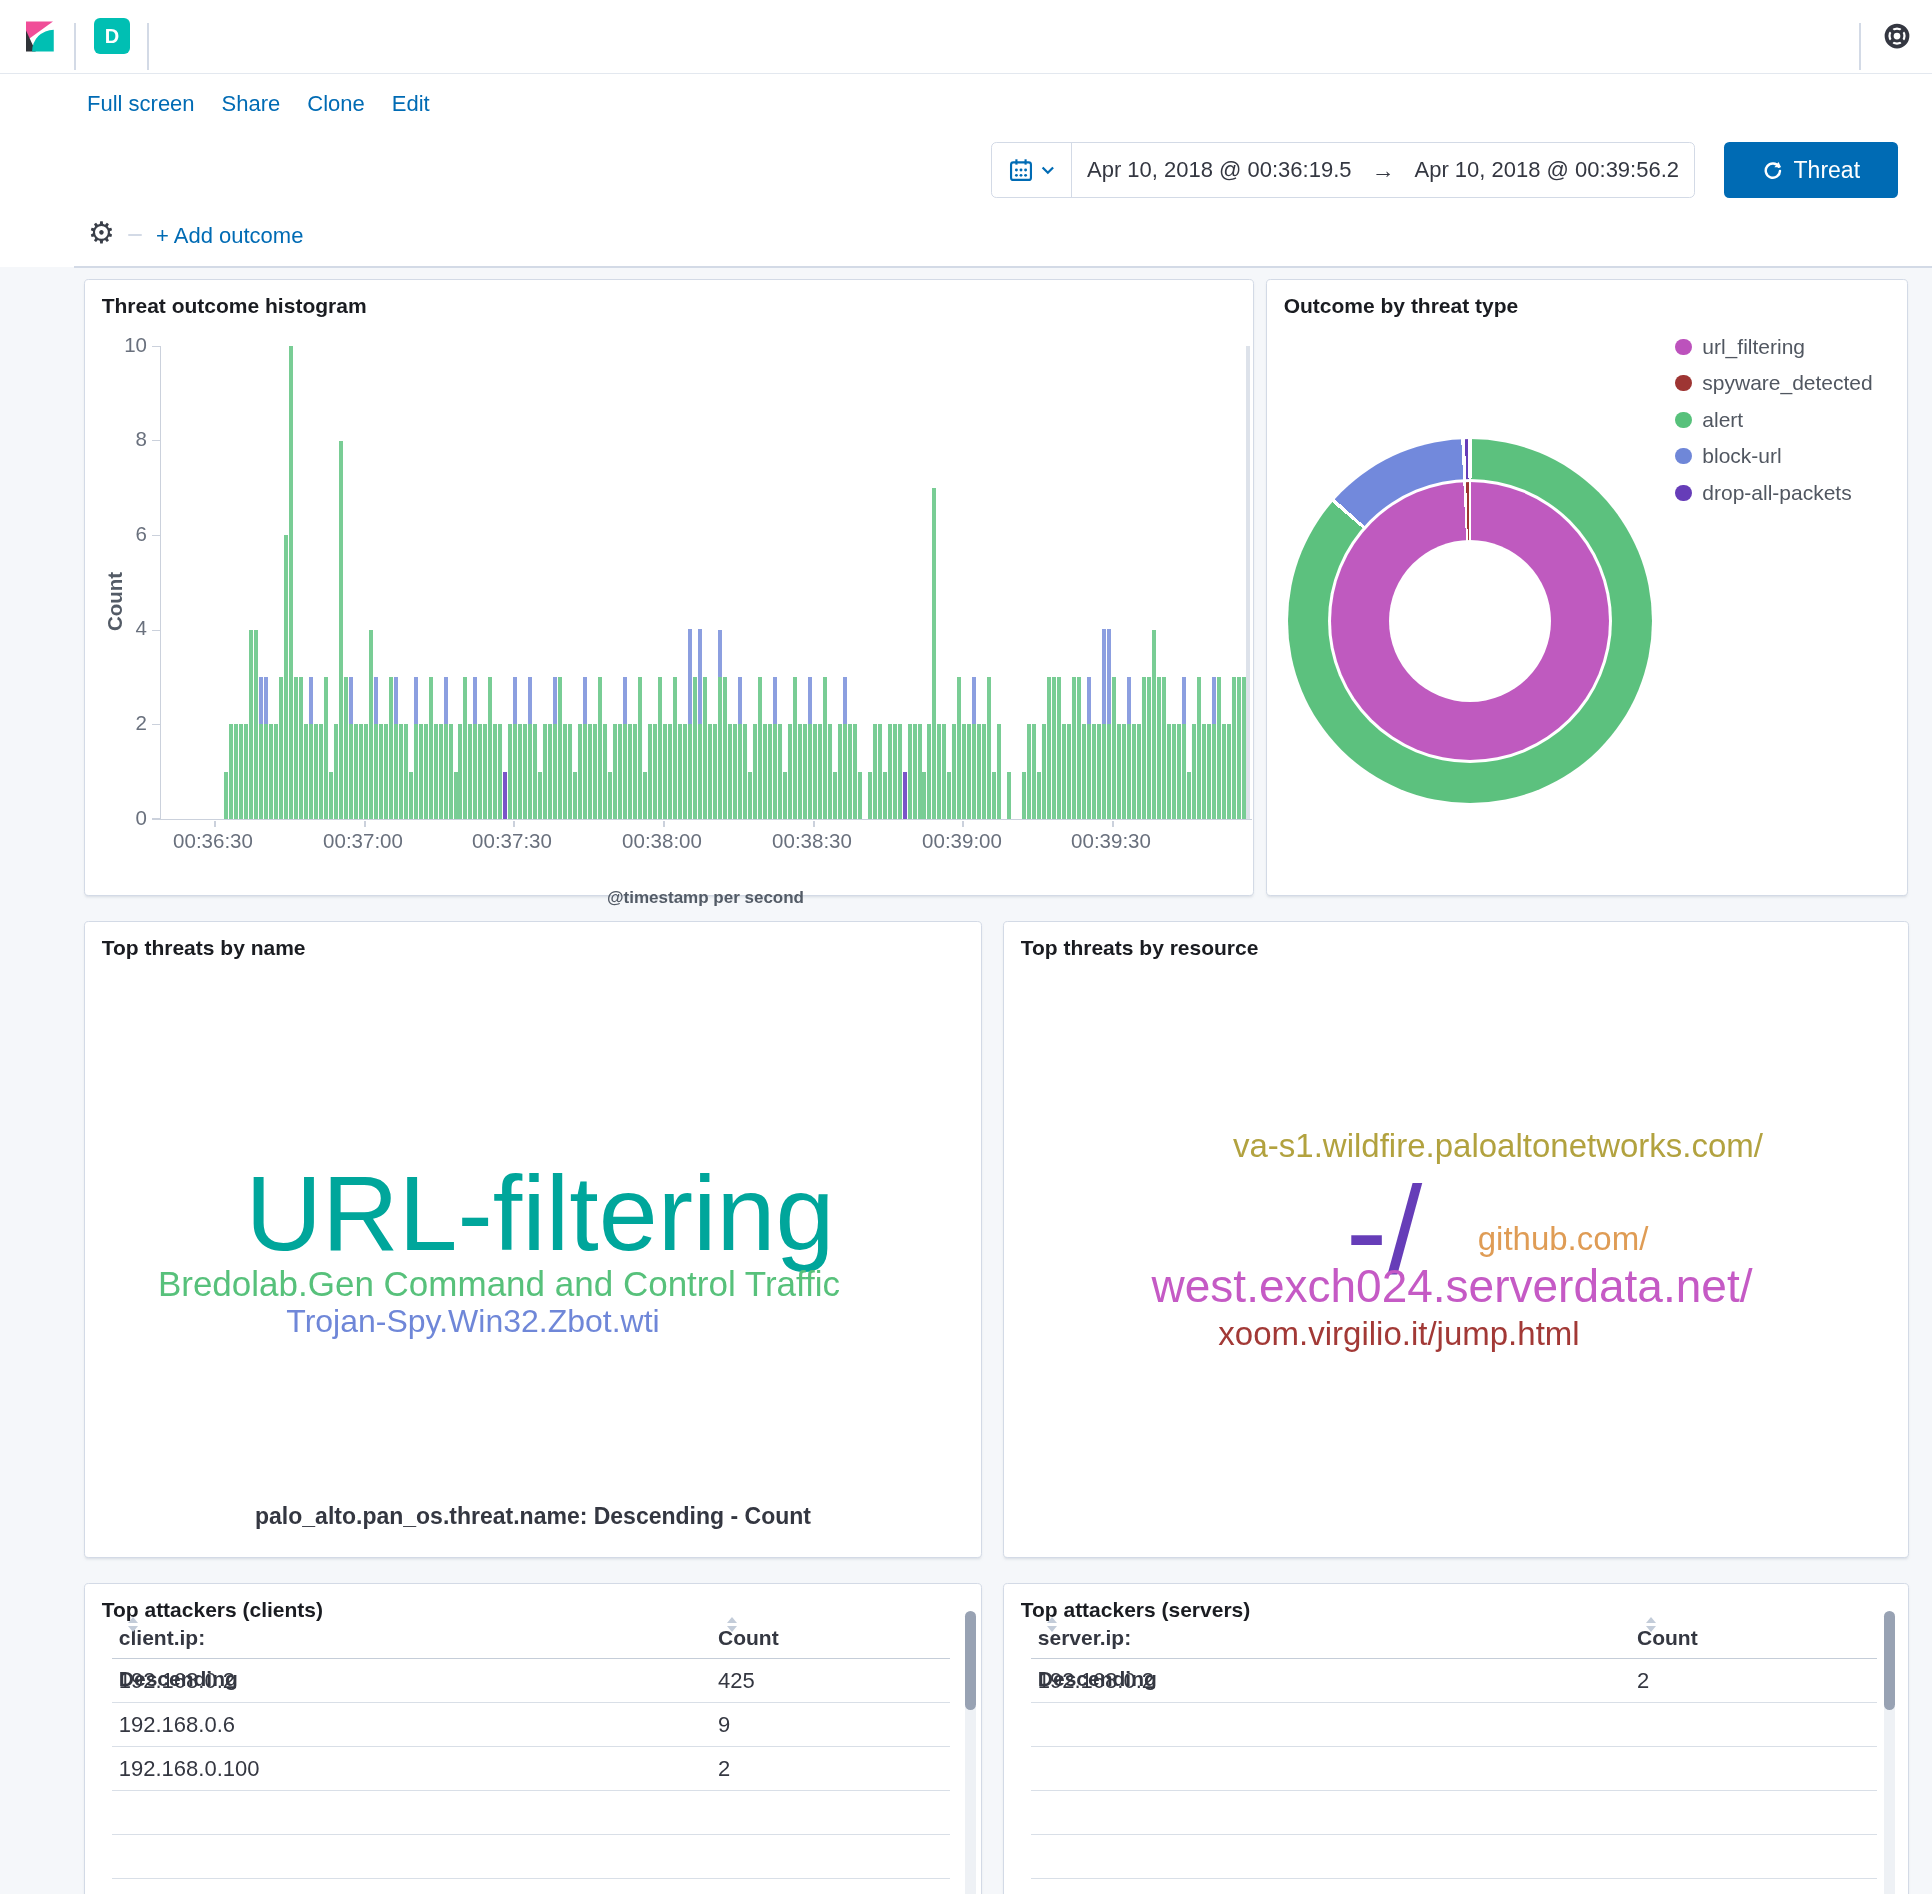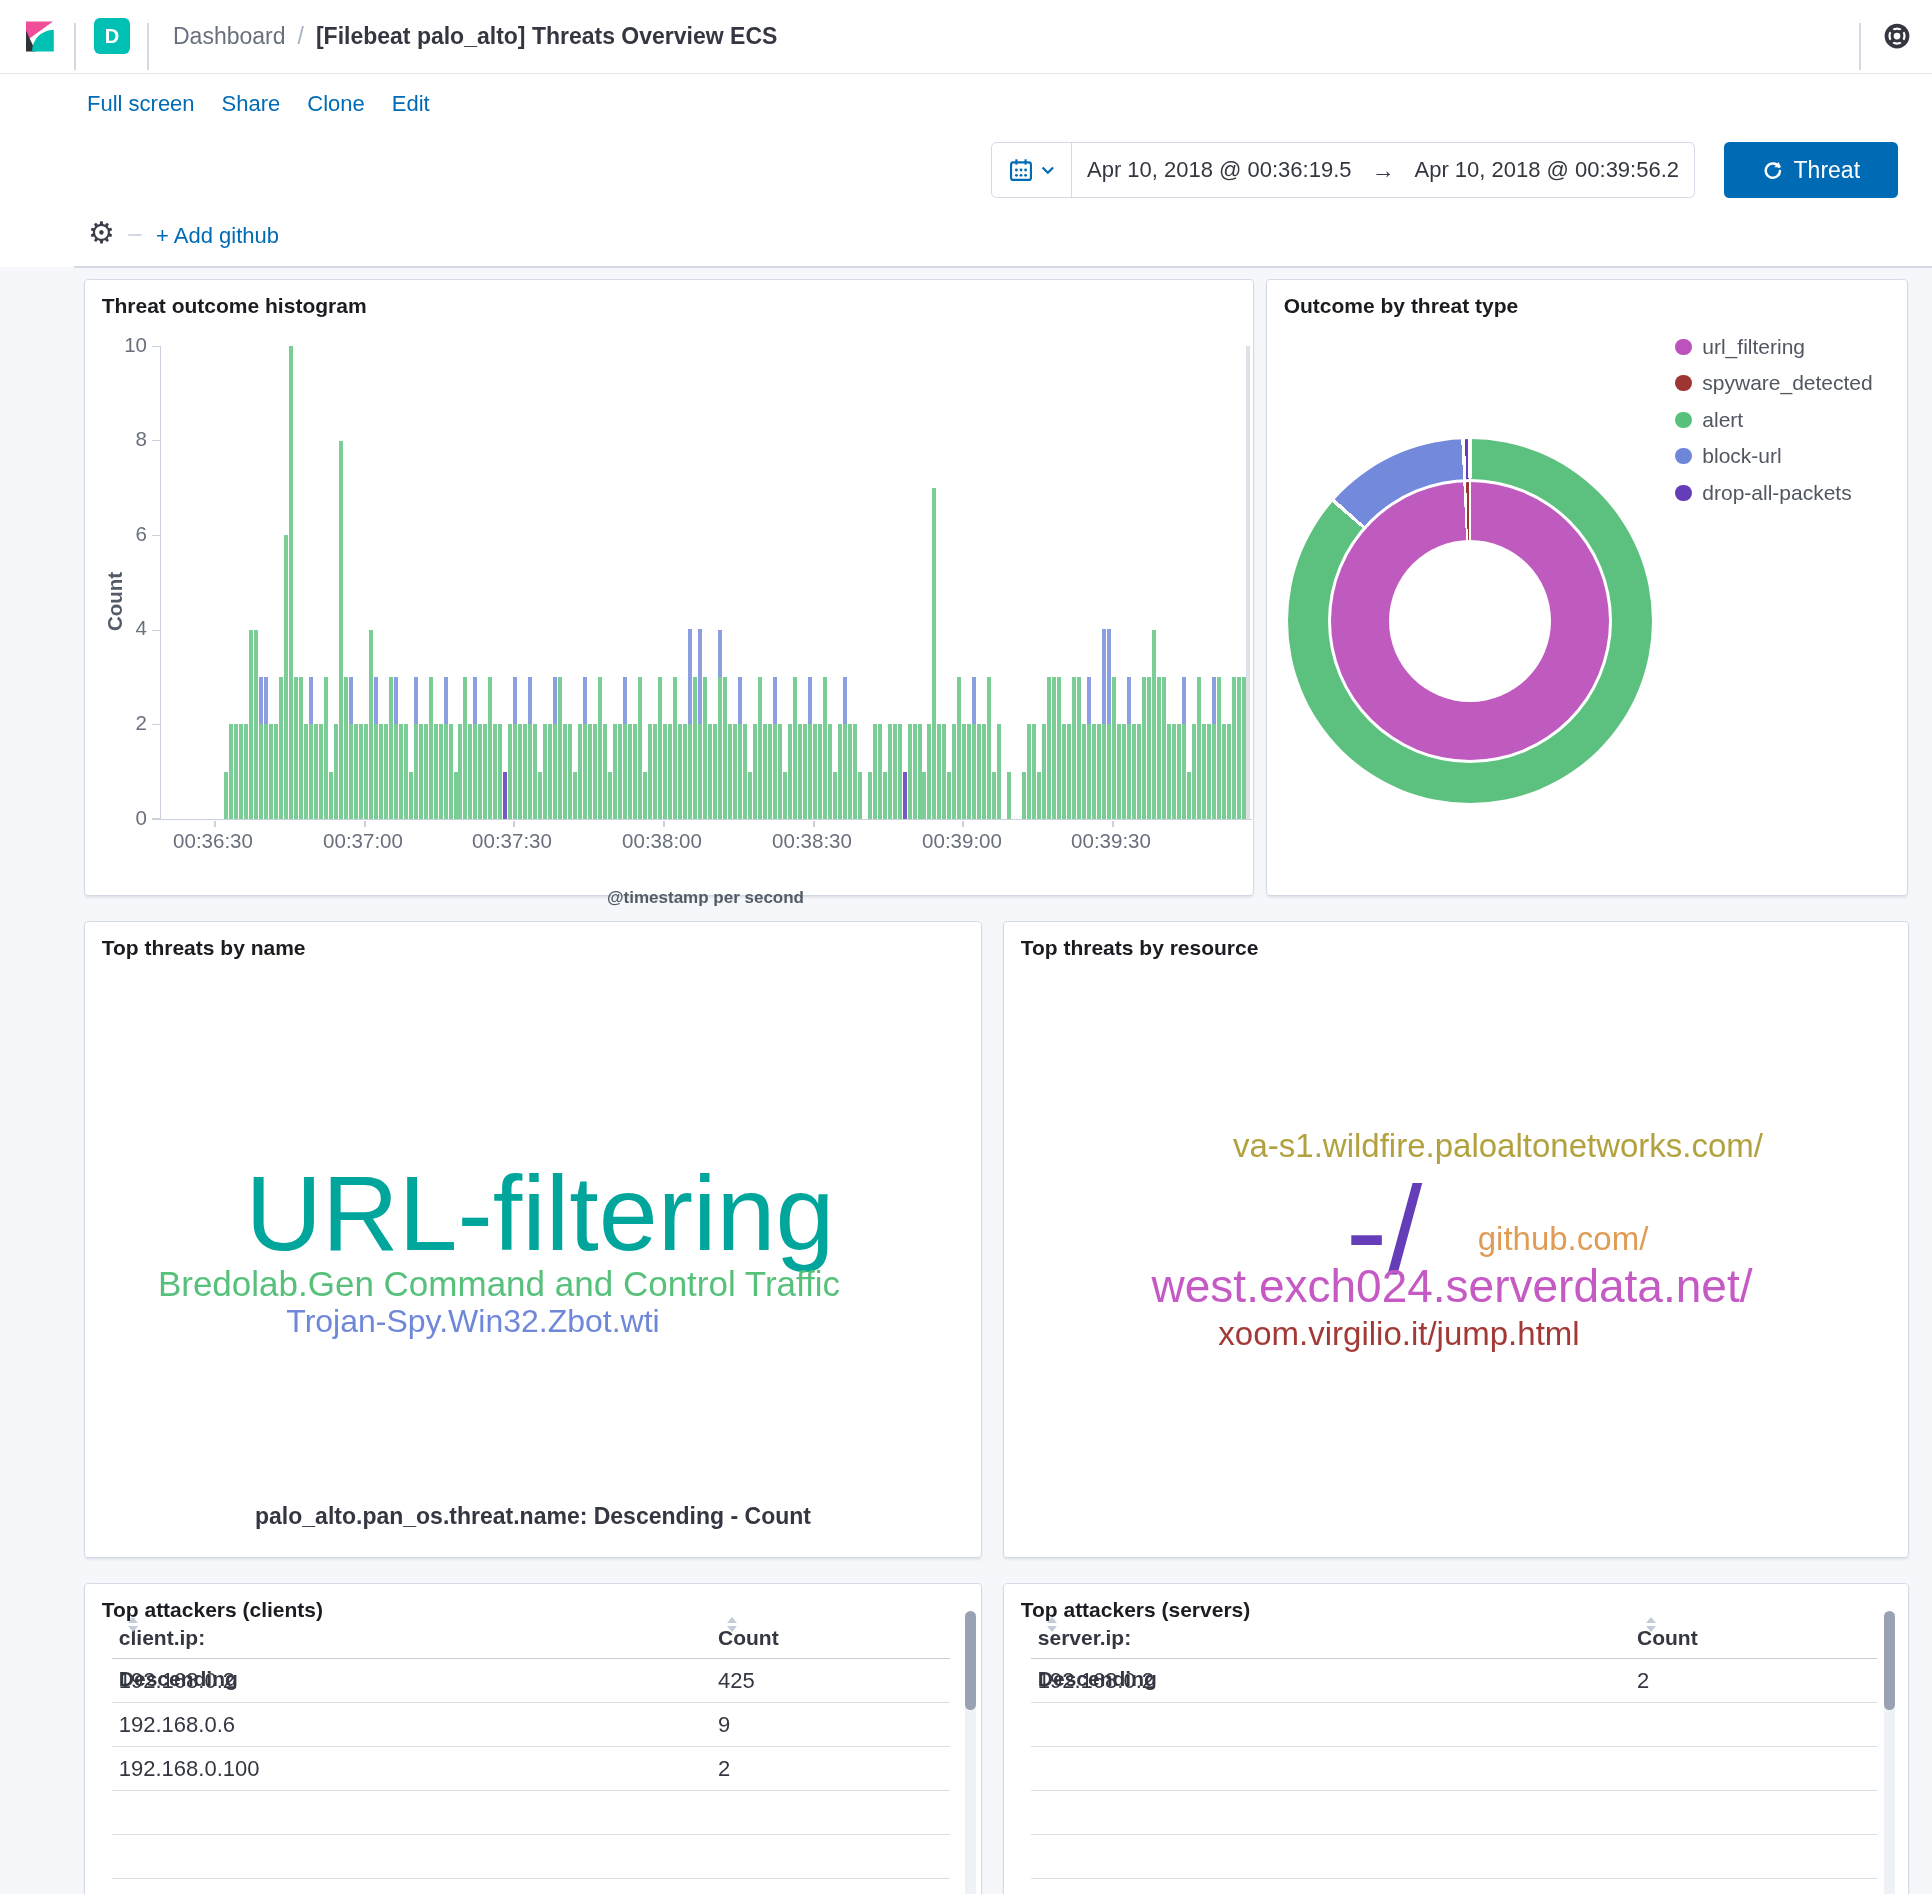--- a/index.html
+++ b/index.html
@@ -112,25 +112,20 @@
 
   <div class="topbar">
     <svg class="logo" viewBox="0 0 44 44">
       <polygon points="4,2 40,2 4,28" fill="#F04E98"></polygon>
       <polygon points="4,14 4,42 17,42" fill="#2f3338"></polygon>
       <path d="M12,42 A29,29 0 0 1 41,13 L41,42 Z" fill="#00BFB3"></path>
     </svg>
     <div class="vsep" style="left:74px"></div>
     <div class="space-badge">D</div>
     <div class="vsep" style="left:147px"></div>
-    <div class="breadcrumb">
-      <span class="crumb-link">Dashboard</span>
-      <span class="crumb-sep">/</span>
-      <span class="crumb-current">[Filebeat palo_alto] Threats Overview ECS</span>
-    </div>
     <div class="vsep" style="left:1859px"></div>
     <svg class="help-btn" viewBox="0 0 40 40">
       <circle cx="20" cy="20" r="14" fill="none" stroke="#343741" stroke-width="5"></circle>
       <circle cx="20" cy="20" r="6.5" fill="none" stroke="#343741" stroke-width="4"></circle>
       <g stroke="#343741" stroke-width="5">
         <line x1="11" y1="11" x2="15.5" y2="15.5"></line>
           <line x1="29" y1="11" x2="24.5" y2="15.5"></line>
         <line x1="11" y1="29" x2="15.5" y2="24.5"></line>
           <line x1="29" y1="29" x2="24.5" y2="24.5"></line>
       </g>
@@ -172,21 +167,21 @@
   <button class="refresh-btn">
     <svg width="21" height="21" viewBox="0 0 28 28">
       <path d="M22.5 9 A9.5 9.5 0 1 0 24 14.5" fill="none" stroke="#fff" stroke-width="3.2" stroke-linecap="round"></path>
       <polygon points="16.5,9.5 25.5,9.5 22,2.5" fill="#fff"></polygon>
     </svg>
     <span>Threat</span>
   </button>
 
   <div class="gear">⚙</div>
   <div class="dash"></div>
-  <a class="add-filter">+ Add github</a>
+  <a class="add-filter">+ Add outcome</a>
   <div class="chrome-divider"></div>
 
   <div class="panel p-histo">
     <div class="panel-title">Threat outcome histogram</div>
     <div class="count-label">Count</div>
     <div class="plot" id="histo-plot">
         <div class="hbar" style="left: 63px;">
           <div style="height: 47px; background: rgb(121, 205, 149);"></div>
         </div>
         <div class="hbar" style="left: 68px;">

